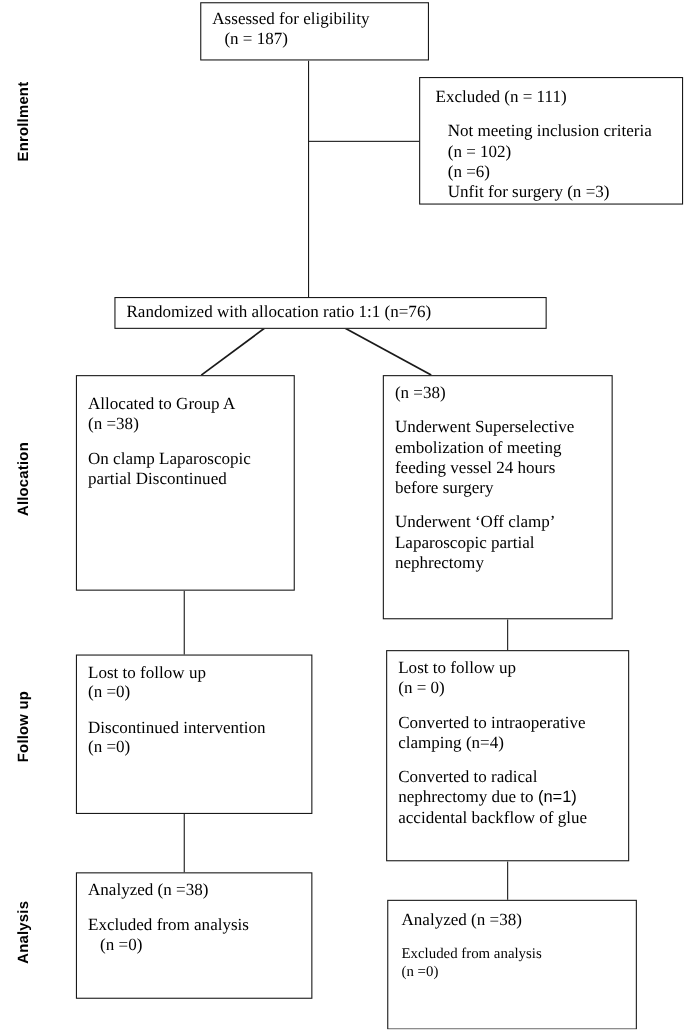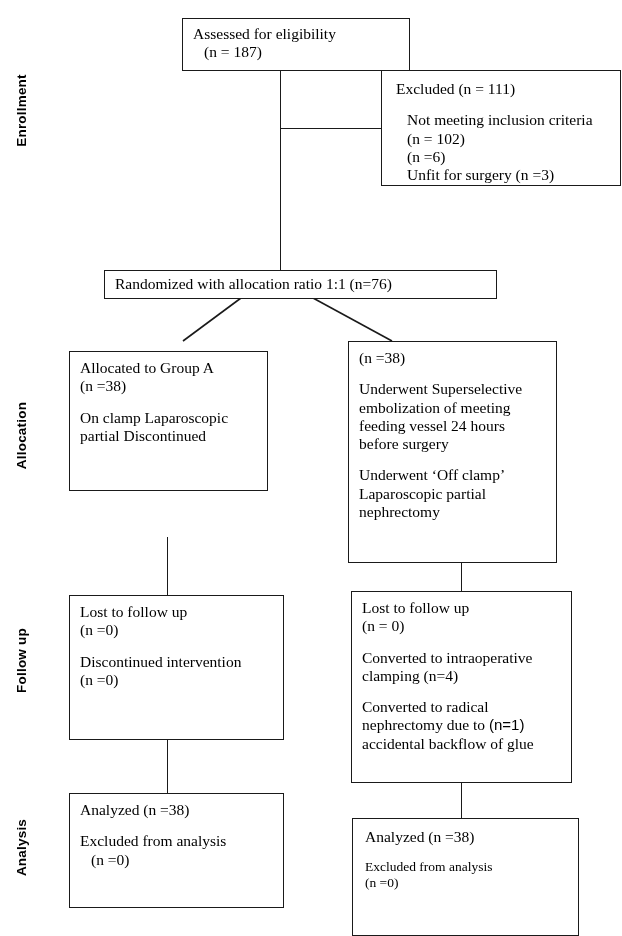--- a/index.html
+++ b/index.html
@@ -91,39 +91,39 @@
   </svg>
 
   <div class="vline" style="left:167px; top:537px; height:59px;"></div>
 
   <div class="vline" style="left:167px; top:740px; height:54px;"></div>
 
   <div class="vline" style="left:461px; top:563px; height:29px;"></div>
 
   <div class="vline" style="left:461px; top:783px; height:36px;"></div>
 
-  <div class="node" style="left:182px; top:18px; width:228px; height:53px;">
+  <div class="node" style="left:182px; top:2px; width:208px; height:53px;">
     <p>Assessed for eligibility</p>
     <p class="indent">(n = 187)</p>
   </div>
 
   <div class="node" style="left:381px; top:70px; width:240px; height:116px; padding-left:14px; padding-top:9px;">
     <p>Excluded (n = 111)</p>
     <p class="gap">&nbsp;</p>
     <p class="indent">Not meeting inclusion criteria</p>
     <p class="indent">(n = 102)</p>
     <p class="indent">(n =6)</p>
     <p class="indent">Unfit for surgery (n =3)</p>
   </div>
 
   <div class="node" style="left:104px; top:270px; width:393px; height:29px; padding-top:4px;">
     <p>Randomized with allocation ratio 1:1 (n=76)</p>
   </div>
 
-  <div class="node" style="left:69px; top:351px; width:199px; height:140px; padding-top:7px;">
+  <div class="node" style="left:69px; top:341px; width:199px; height:196px; padding-top:17px;">
     <p>Allocated to Group A</p>
     <p>(n =38)</p>
     <p class="gap">&nbsp;</p>
     <p>On clamp Laparoscopic</p>
     <p>partial Discontinued</p>
   </div>
 
   <div class="node" style="left:348px; top:341px; width:209px; height:222px; padding-top:7px;">
     <p>(n =38)</p>
     <p class="gap">&nbsp;</p>

